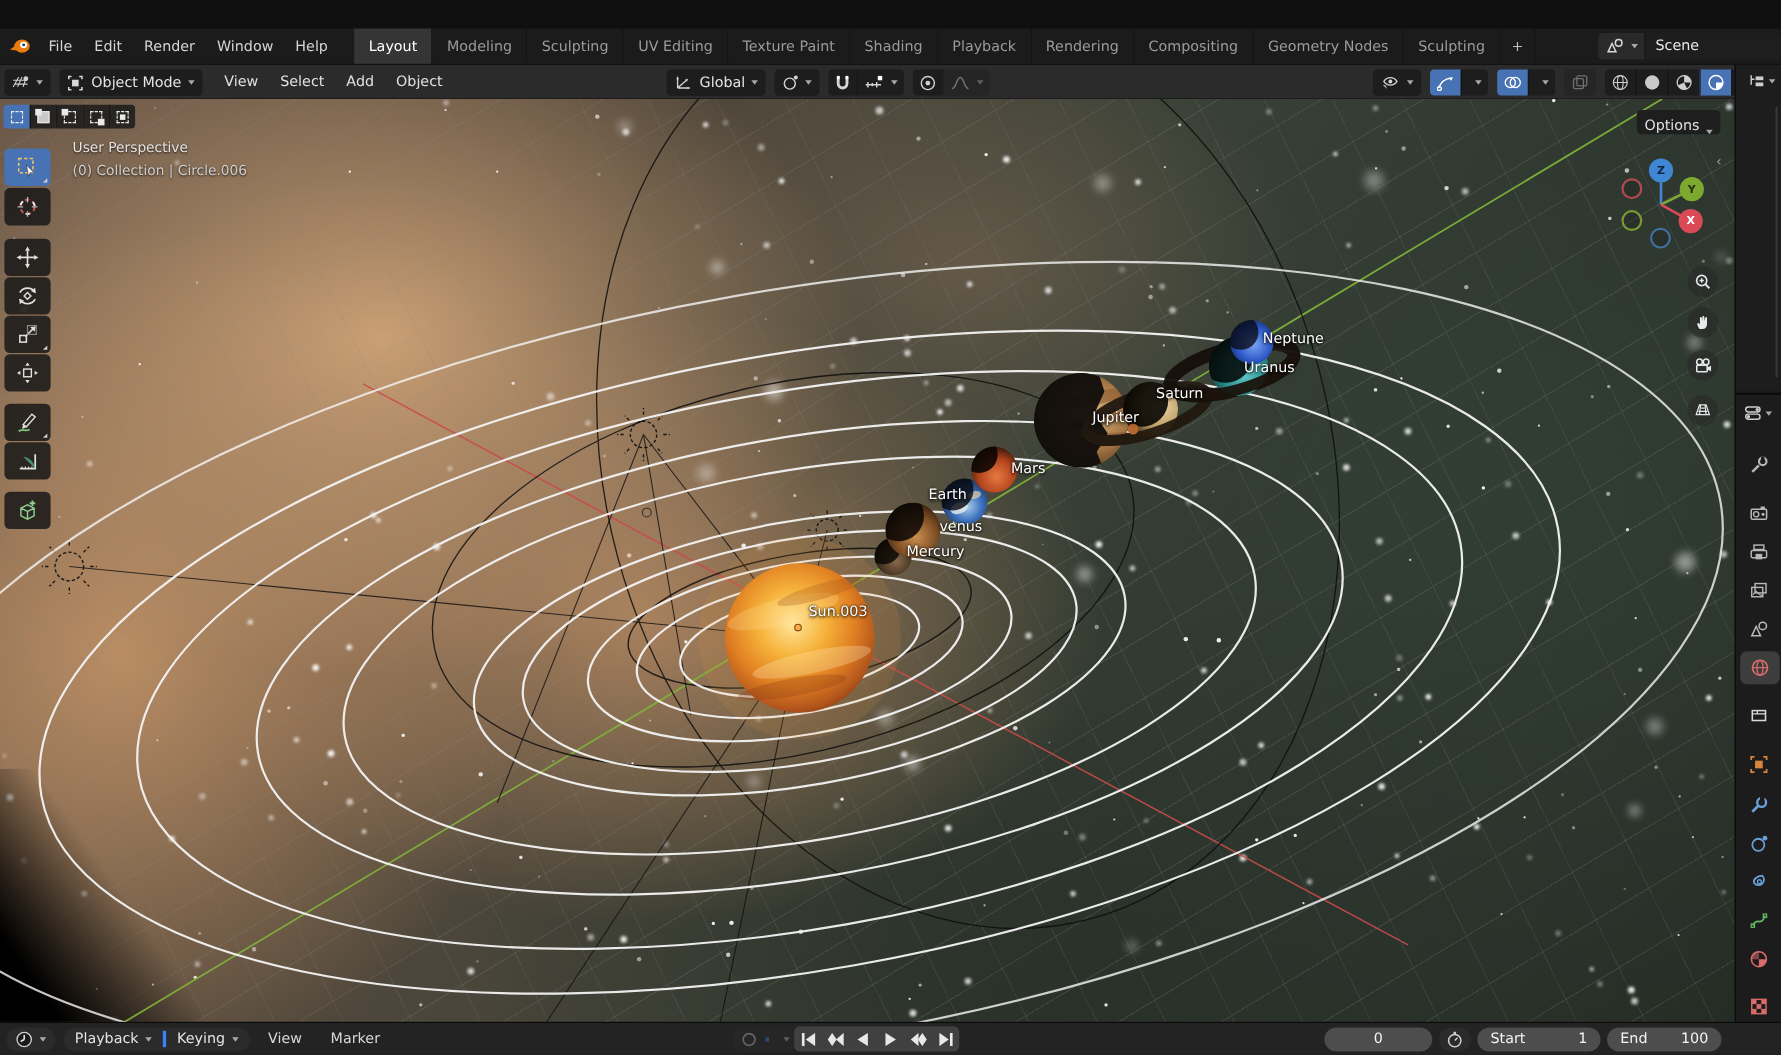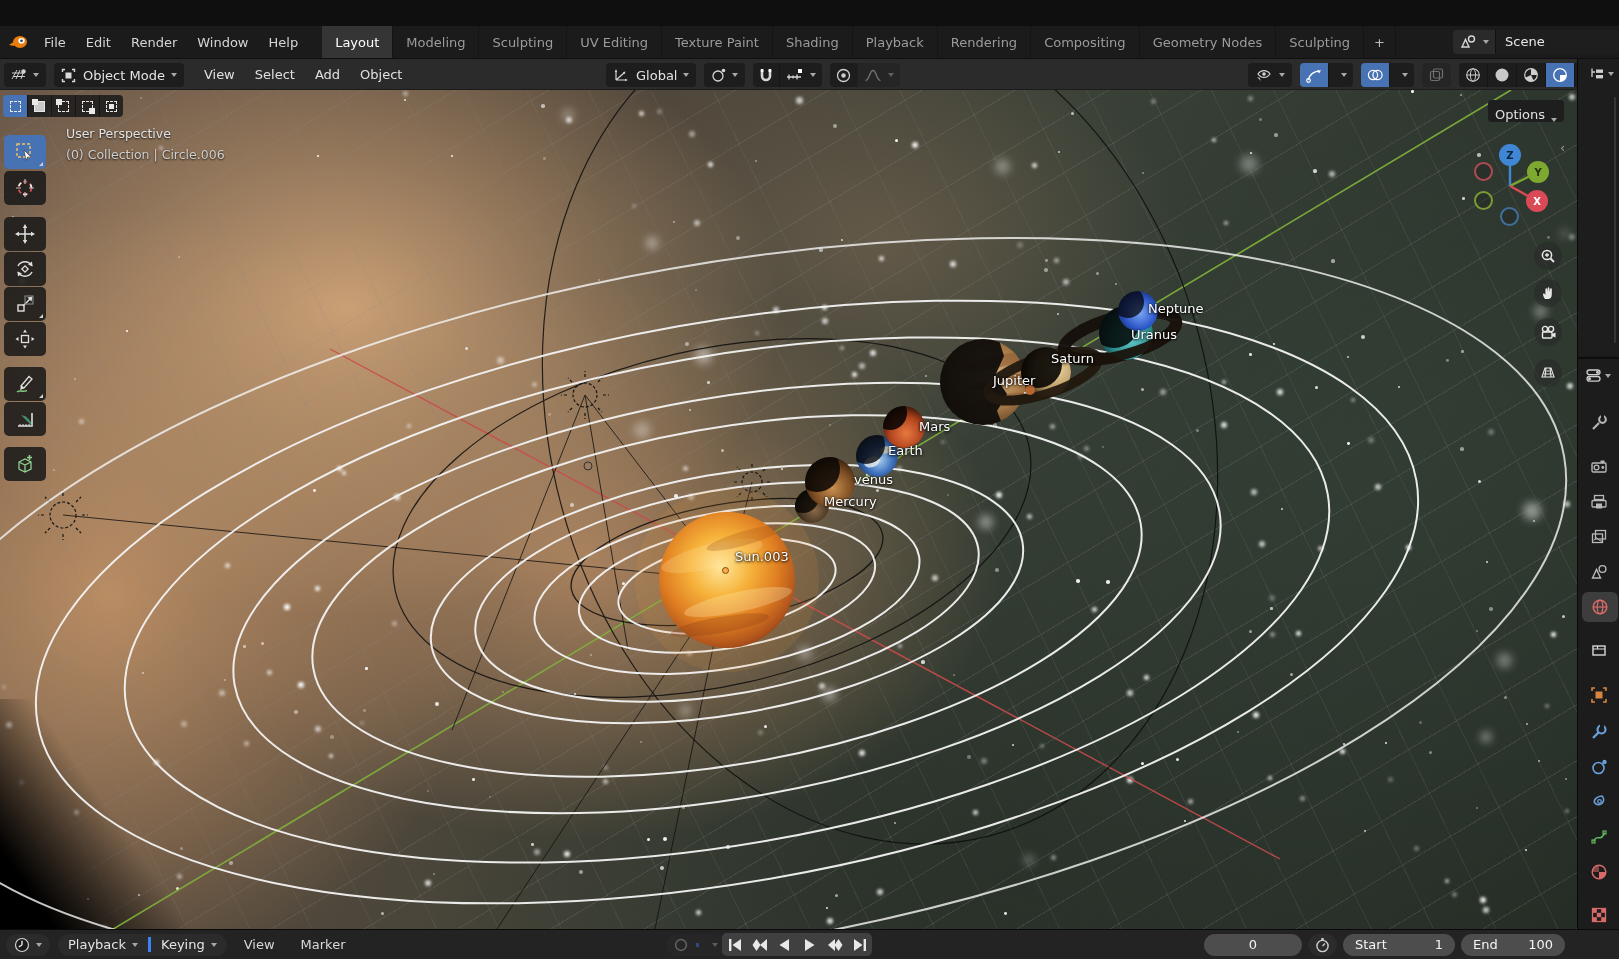--- a/index.html
+++ b/index.html
@@ -778,21 +778,21 @@
         <circle cx="1128" cy="212" r="16" fill="rgba(5,6,12,0.75)"></circle>
       </g>
     </svg>
 
     <div class="vp-text" style="left:66px;top:36px">User Perspective</div>
     <div class="vp-text" style="left:66px;top:57px;color:#cfcfcf">(0) Collection | Circle.006</div>
 
     <div class="planet-label" style="left:735px;top:459px">Sun.003</div>
     <div class="planet-label" style="left:824px;top:404px">Mercury</div>
     <div class="planet-label" style="left:854px;top:382px">venus</div>
-    <div class="planet-label" style="left:888px;top:353px">Earth</div>
+    <div class="planet-label" style="left:844px;top:353px">Earth</div>
     <div class="planet-label" style="left:919px;top:329px">Mars</div>
     <div class="planet-label" style="left:993px;top:283px">Jupiter</div>
     <div class="planet-label" style="left:1051px;top:261px">Saturn</div>
     <div class="planet-label" style="left:1131px;top:237px">Uranus</div>
     <div class="planet-label" style="left:1148px;top:211px">Neptune</div>
     <div id="origin-dot"></div>
 
     <div id="selmode" class="abs">
       <div class="smb on">
           <span class="smi"></span>

